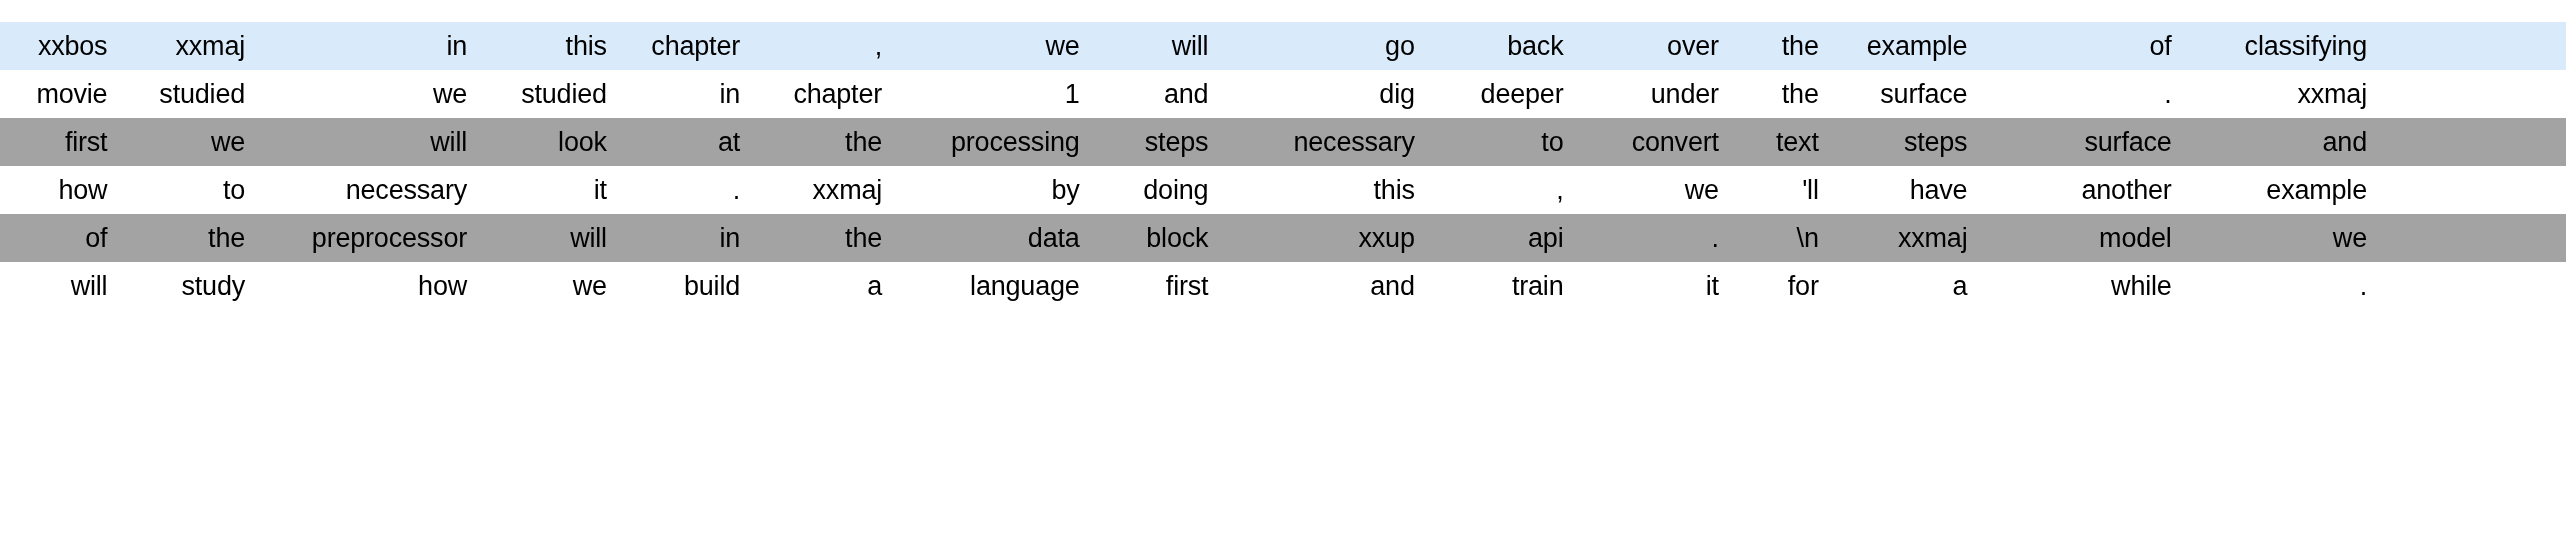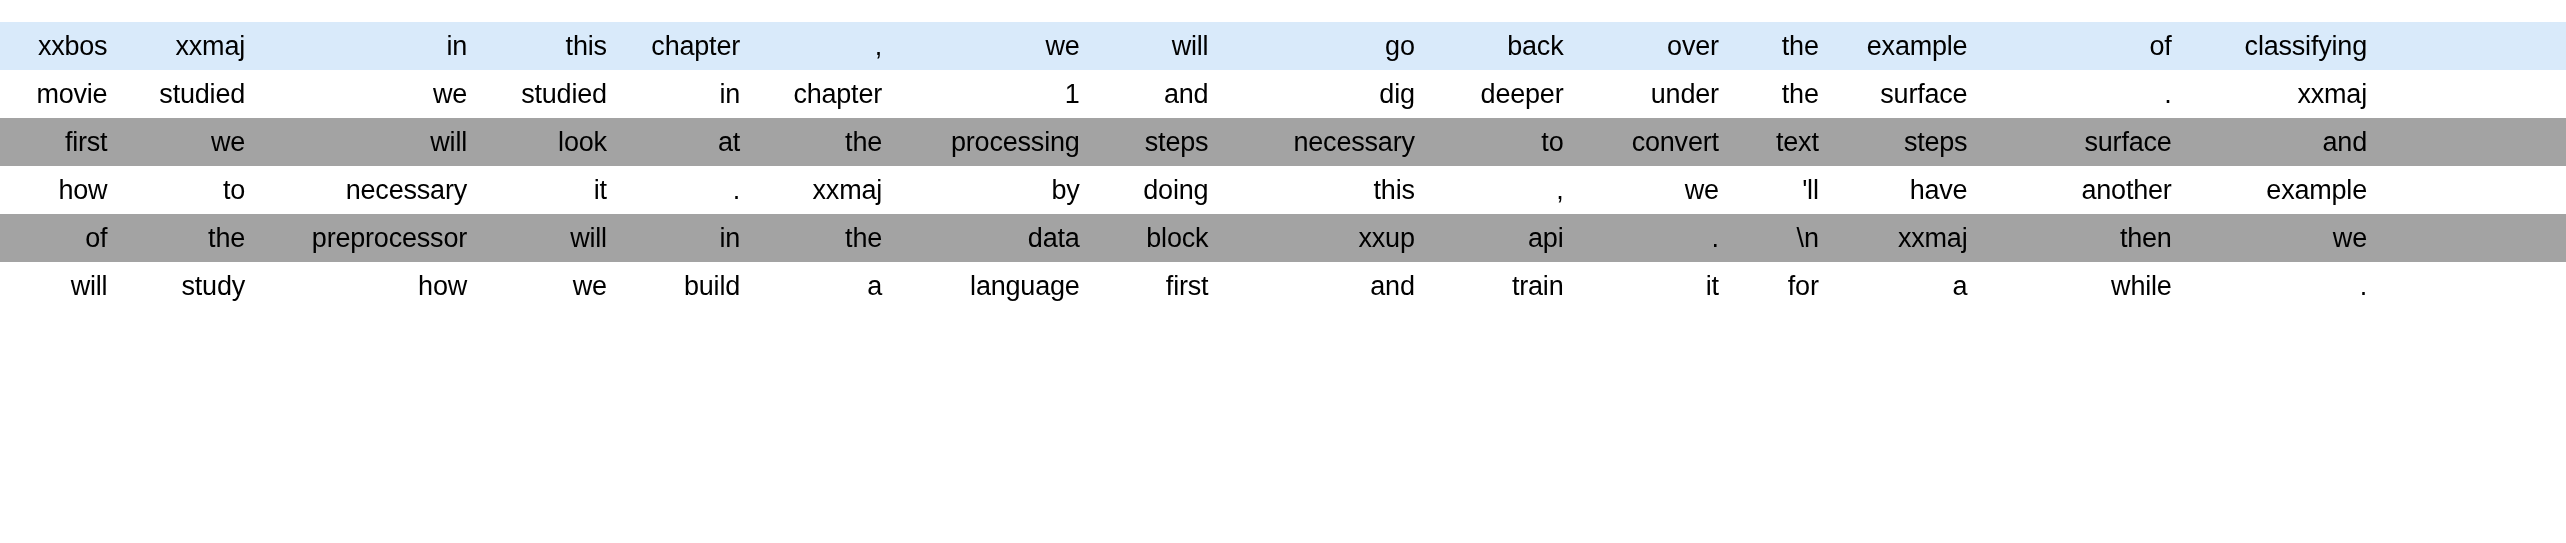--- a/index.html
+++ b/index.html
@@ -163,21 +163,21 @@
           <td>will</td>
           <td>in</td>
           <td>the</td>
           <td>data</td>
           <td>block</td>
           <td>xxup</td>
           <td>api</td>
           <td>.</td>
           <td>\n</td>
           <td>xxmaj</td>
-          <td>then</td>
+          <td>model</td>
           <td>we</td>
           <td></td>
         </tr>
         <tr class="row-plain">
           <td>will</td>
           <td>study</td>
           <td>how</td>
           <td>we</td>
           <td>build</td>
           <td>a</td>

